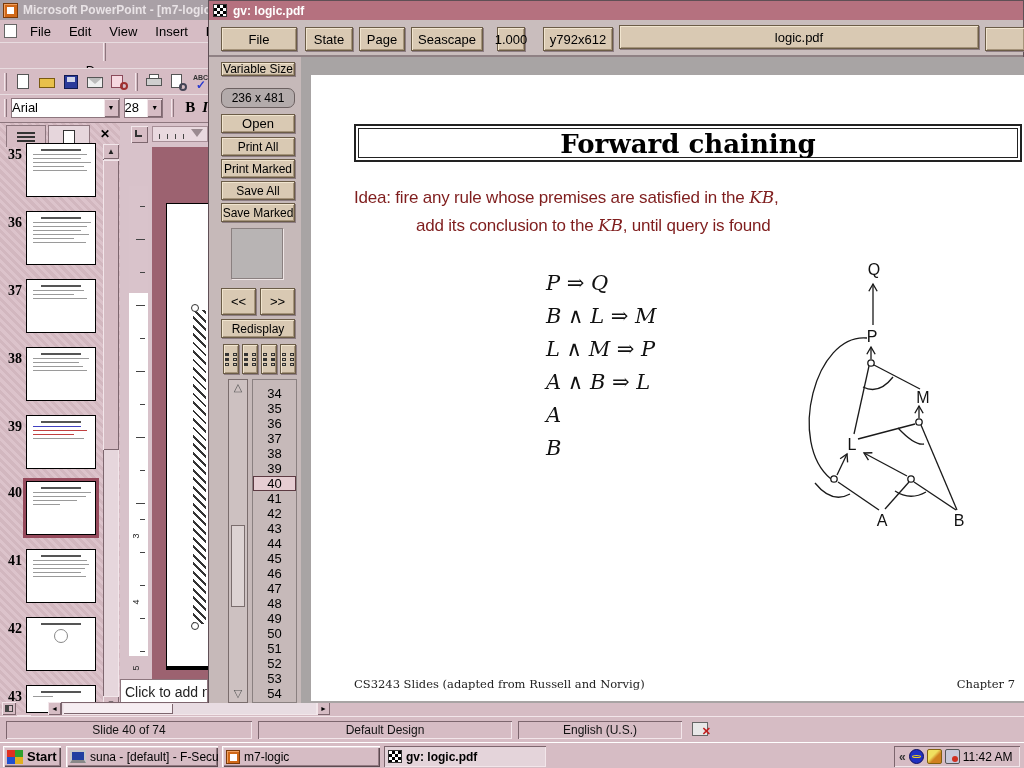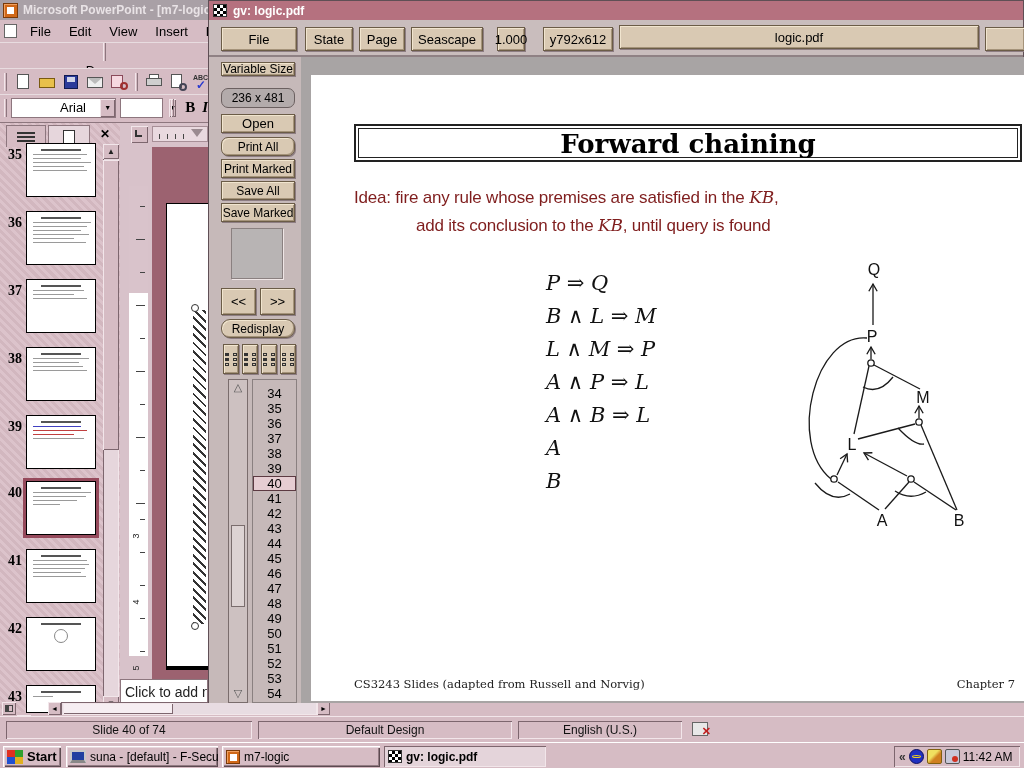--- a/index.html
+++ b/index.html
@@ -17,21 +17,21 @@
   .ppt-appicon:after { content:""; display:block; width:7px; height:7px; margin:3px; background:#fff; }
   .menubar { left:0; top:20px; width:208px; height:22px; display:flex; align-items:center; gap:0; padding-left:4px; overflow:hidden; }
   .menubar .mi { font-size:13px; padding:3px 9px; white-space:nowrap; }
   .docicon { width:13px; height:14px; background:#fff; border:1px solid #666; margin-right:4px; flex:none; }
   .toolrow { left:0; top:42px; width:208px; height:26px; overflow:hidden; display:flex; align-items:center; border-top:1px solid #e8dce0; }
   .grip { width:3px; height:18px; margin:0 4px; border-left:1px solid #f2e6ea; border-right:1px solid #8d767e; flex:none; }
   .tbtn { font-size:13px; padding:2px 4px; display:flex; align-items:center; gap:2px; white-space:nowrap; }
   .arr8 { font-size:8px; }
   .icon20 { width:20px; height:18px; margin:0 2px; flex:none; position:relative; }
   .combo { background:#fff; border:1px solid #8d767e; height:20px; display:flex; align-items:center; font-size:13px; }
-  .combo .val { flex:1; overflow:hidden; white-space:nowrap;margin-left:48px; }
+  .combo .val { flex:1; overflow:hidden; white-space:nowrap; }
   .combo .dd { width:15px; height:100%; background:#d6bcc4; display:flex; align-items:center; justify-content:center; font-size:7px; }
   
   .thumbpanel { left:0; top:122px; width:120px; height:590px; background:repeating-linear-gradient(45deg,#dcc3cb 0 3px,#d2b7bf 3px 6px); border-top:1px solid #8d767e; }
   .tab { height:22px; background:#d6bcc4; border:1px solid #8d767e; border-bottom:none; display:flex; align-items:center; justify-content:center; }
   .tnum { font-family:"Liberation Serif",serif; font-weight:bold; font-size:14px; width:20px; text-align:right; }
   .tbox { position:absolute; left:26px; width:70px; height:54px; background:#fff; border:1px solid #000; overflow:hidden; }
   .tbox .t { height:2px; background:#555; margin:5px auto 3px; width:60%; }
   .tbox .ln { height:1px; background:#9a9a9a; margin:3px 6px 0; }
   .tbox .ln.r { background:#c04040; }
   .tbox .ln.b { background:#4040c0; }
@@ -359,28 +359,28 @@
     <div class="abs gvbtn" style="left:288px; top:7px; width:28px; height:24px;">1.000</div>
     <div class="abs gvbtn" style="left:334px; top:7px; width:70px; height:24px;">y792x612</div>
     <div class="abs gvbtn" style="left:410px; top:5px; width:360px; height:24px;">logic.pdf</div>
     <div class="abs gvbtn" style="left:776px; top:7px; width:40px; height:24px;"></div>
   </div>
 
   <div class="abs gv-panel">
     <div class="abs gvbtn" style="left:12px; top:5px; width:74px; height:14px; font-size:12px;">Variable Size</div>
     <div class="abs gvlabel" style="left:12px; top:31px; width:74px; height:20px; font-size:12px;border-radius:7px;">236 x 481</div>
     <div class="abs gvbtn" style="left:12px; top:57px; width:74px; height:19px;">Open</div>
-    <div class="abs gvbtn" style="left:12px; top:80px; width:74px; height:19px; font-size:12px;border-radius:7px;">Print All</div>
+    <div class="abs gvbtn" style="left:12px; top:80px; width:74px; height:19px; font-size:12px;">Print All</div>
     <div class="abs gvbtn" style="left:12px; top:102px; width:74px; height:19px; font-size:12px;">Print Marked</div>
     <div class="abs gvbtn" style="left:12px; top:124px; width:74px; height:19px; font-size:12px;">Save All</div>
     <div class="abs gvbtn" style="left:12px; top:146px; width:74px; height:19px; font-size:12px;">Save Marked</div>
     <div class="abs" style="left:22px; top:171px; width:52px; height:51px; background:#b8b4b4; border:1px solid #8a8080; box-shadow:1px 1px 0 #efe6e6;"></div>
     <div class="abs gvbtn" style="left:12px; top:231px; width:35px; height:27px;">&lt;&lt;</div>
     <div class="abs gvbtn" style="left:51px; top:231px; width:35px; height:27px;">&gt;&gt;</div>
-    <div class="abs gvbtn" style="left:12px; top:262px; width:74px; height:19px; font-size:12px;border-radius:9px;">Redisplay</div>
+    <div class="abs gvbtn" style="left:12px; top:262px; width:74px; height:19px; font-size:12px;">Redisplay</div>
     <div class="abs gvbtn markbtn" style="left:14px; top:287px; width:16px; height:30px;">
         <i class="f"></i>
         <i></i>
         <i class="f"></i>
         <i></i>
         <i></i>
         <i></i>
       </div>
     <div class="abs gvbtn markbtn" style="left:33px; top:287px; width:16px; height:30px;">
         <i class="f"></i>
@@ -443,21 +443,20 @@
       <div class="abs fc-titlebox" style="left:43px; top:49px; width:668px;">
         <div>Forward chaining</div>
       </div>
       <div class="abs idea" style="left:43px; top:112px;"><span>Idea: fire any rule whose premises are satisfied in the </span><span class="kb">KB</span><span>,</span></div>
       <div class="abs idea" style="left:105px; top:140px;"><span>add its conclusion to the </span><span class="kb">KB</span><span>, until query is found</span></div>
 
       <div class="abs" style="left:235px; top:196px;">
         <div class="rule">P ⇒ Q</div>
         <div class="rule">B ∧ L ⇒ M</div>
         <div class="rule">L ∧ M ⇒ P</div>
-        <div class="rule">A ∧ P ⇒ L</div>
         <div class="rule">A ∧ B ⇒ L</div>
         <div class="rule">A</div>
         <div class="rule">B</div>
       </div>
 
       <svg class="abs" style="left:470px; top:172px;" width="230" height="295" viewBox="0 0 230 295">
         <defs>
           <marker id="arr" viewBox="0 0 10 10" refX="8" refY="5" markerWidth="8" markerHeight="8" orient="auto">
             <path d="M1,1 L8,5 L1,9" fill="none" stroke="#1a1a1a" stroke-width="1.3"></path>
           </marker>

